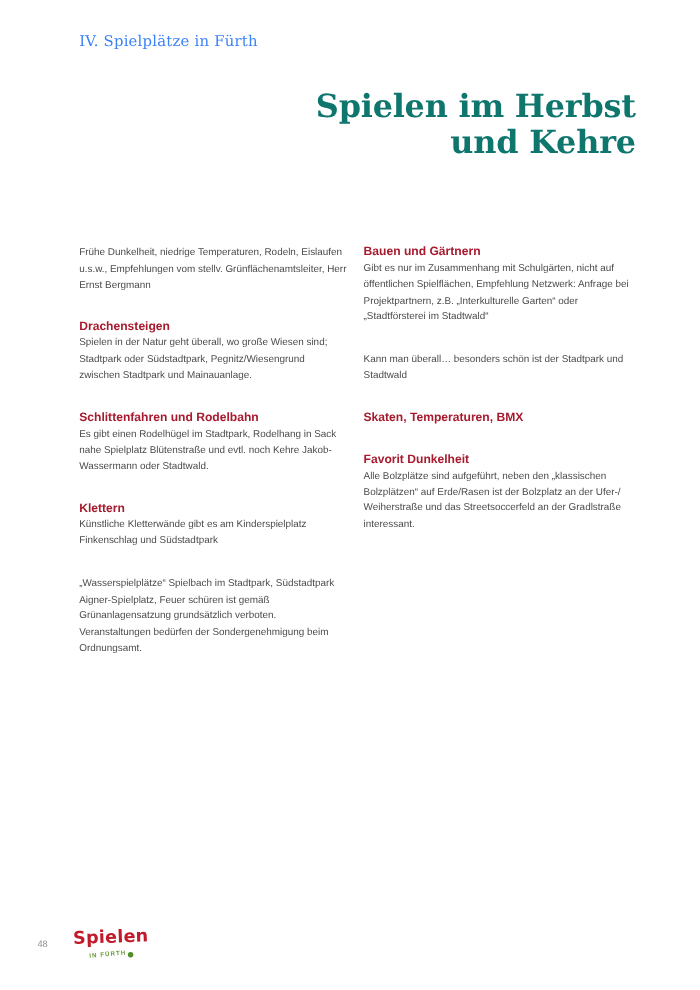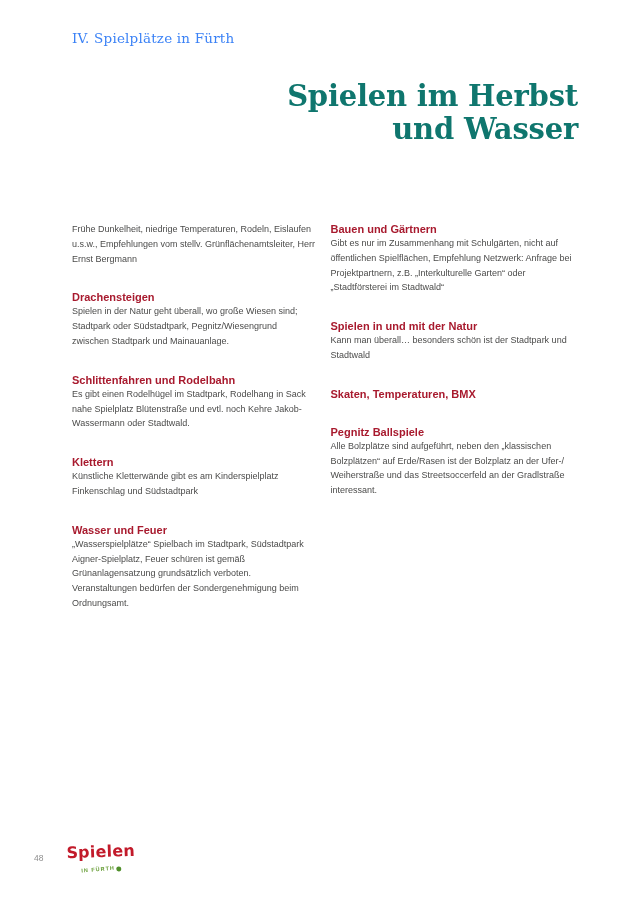--- a/index.html
+++ b/index.html
@@ -53,60 +53,58 @@
     background:#4f8f2a;margin-left:1px;vertical-align:middle;
   }
 </style>
 </head>
 <body>
 
 <div class="page">
 
   <div class="chapter-header">IV. Spielplätze in Fürth</div>
 
-  <h1 class="page-title"><span>Spielen im Herbst</span><br><span>und Wasser</span></h1>
+  <h1 class="page-title"><span>Spielen im Herbst</span><br><span>und Kehre</span></h1>
 
   <div class="cols">
 
     <div class="col">
       <section class="sec">
         <p class="sec-p">Frühe Dunkelheit, niedrige Temperaturen, Rodeln, Eislaufen u.s.w., Empfehlungen vom stellv. Grünflächenamtsleiter, Herr Ernst Bergmann</p>
       </section>
       <section class="sec">
         <h3 class="sec-h">Drachensteigen</h3>
         <p class="sec-p">Spielen in der Natur geht überall, wo große Wiesen sind; Stadtpark oder Südstadtpark, Pegnitz/Wiesengrund zwischen Stadtpark und Mainauanlage.</p>
       </section>
       <section class="sec">
         <h3 class="sec-h">Schlittenfahren und Rodelbahn</h3>
         <p class="sec-p">Es gibt einen Rodelhügel im Stadtpark, Rodelhang in Sack nahe Spielplatz Blütenstraße und evtl. noch Kehre Jakob-Wassermann oder Stadtwald.</p>
       </section>
       <section class="sec">
         <h3 class="sec-h">Klettern</h3>
         <p class="sec-p">Künstliche Kletterwände gibt es am Kinderspielplatz Finkenschlag und Südstadtpark</p>
       </section>
       <section class="sec">
-        <h3 class="sec-h">Wasser und Feuer</h3>
         <p class="sec-p">„Wasserspielplätze“ Spielbach im Stadtpark, Südstadtpark Aigner-Spielplatz, Feuer schüren ist gemäß Grünanlagensatzung grundsätzlich verboten. Veranstaltungen bedürfen der Sondergenehmigung beim Ordnungsamt.</p>
       </section>
     </div>
 
     <div class="col">
       <section class="sec">
         <h3 class="sec-h">Bauen und Gärtnern</h3>
         <p class="sec-p">Gibt es nur im Zusammenhang mit Schulgärten, nicht auf öffentlichen Spielflächen, Empfehlung Netzwerk: Anfrage bei Projektpartnern, z.B. „Interkulturelle Garten“ oder „Stadtförsterei im Stadtwald“</p>
       </section>
       <section class="sec">
-        <h3 class="sec-h">Spielen in und mit der Natur</h3>
         <p class="sec-p">Kann man überall… besonders schön ist der Stadtpark und Stadtwald</p>
       </section>
       <section class="sec">
         <h3 class="sec-h">Skaten, Temperaturen, BMX</h3>
       </section>
       <section class="sec">
-        <h3 class="sec-h">Pegnitz Ballspiele</h3>
+        <h3 class="sec-h">Favorit Dunkelheit</h3>
         <p class="sec-p">Alle Bolzplätze sind aufgeführt, neben den „klassischen Bolzplätzen“ auf Erde/Rasen ist der Bolzplatz an der Ufer-/ Weiherstraße und das Streetsoccerfeld an der Gradlstraße interessant.</p>
       </section>
     </div>
 
   </div>
 
   <div class="page-number">48</div>
 
   <div class="logo">
     <span class="logo-main">Spielen</span>

